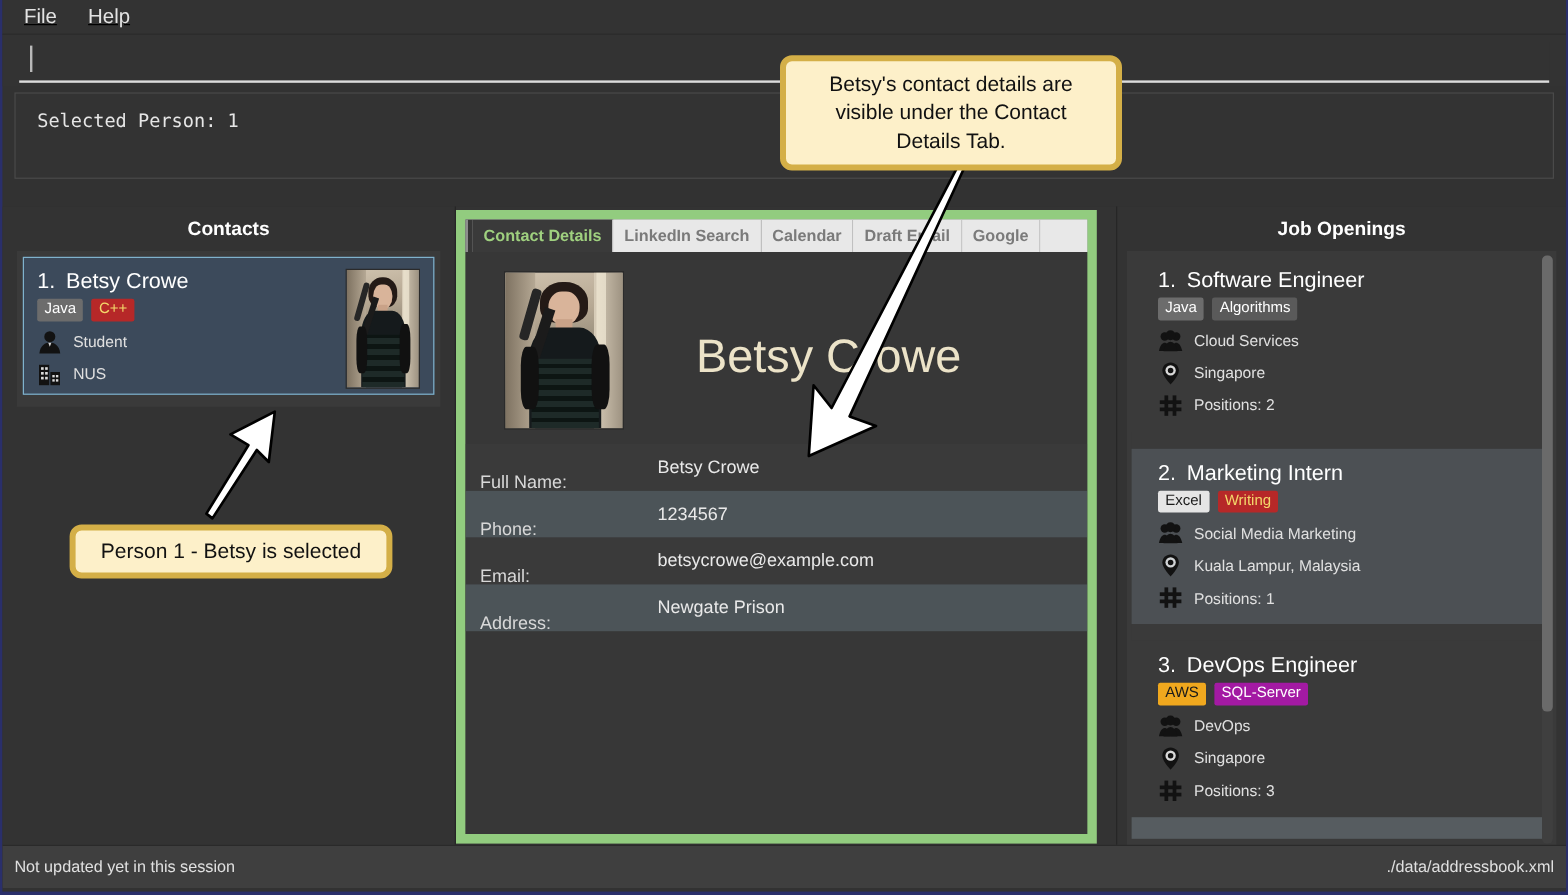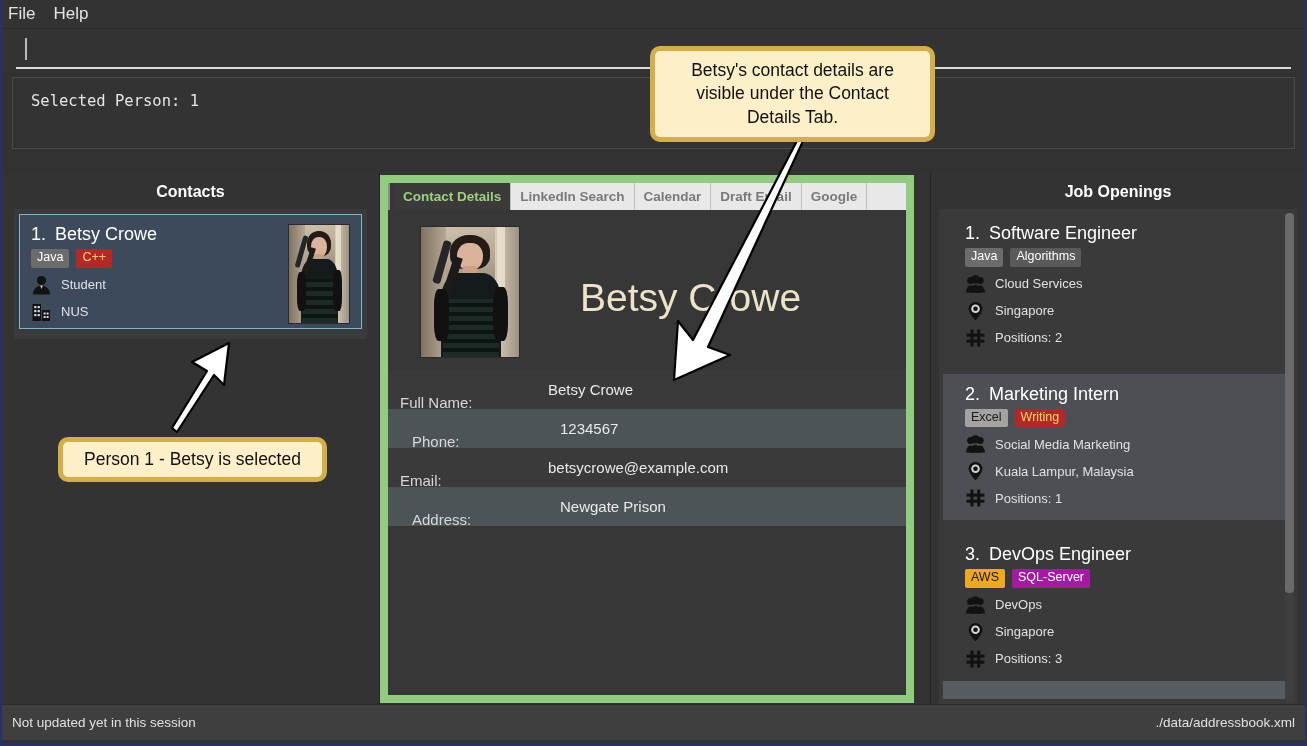--- a/index.html
+++ b/index.html
@@ -18,23 +18,24 @@
     border-bottom: 3px solid #2a2f6b;
     overflow: hidden;
   }
 
   
   .menubar {
     height: 29px;
     background: #333333;
     display: flex;
     align-items: center;
-    padding-left: 2px;
-    gap: 10px;
+    padding-left: 14px;
+    gap: 18px;
     border-bottom: 1px solid #2b2b2b;
+    text-decoration: underline;
   }
   .menu-item {
     color: #e3e3e3;
     font-size: 17px;
     padding: 2px 4px;
     cursor: default;
   }
 
   
   .searchwrap {
@@ -233,21 +234,21 @@
     white-space: nowrap;
   }
   .field-table { margin: 0; }
   .field-row {
     display: flex;
     height: 39px;
     align-items: center;
     font-size: 15px;
   }
   .field-row.odd  { background: #3a3a3a; }
-  .field-row.even { background: #4c5458; padding-left: 12px; }
+  .field-row.even { background: #4c5458; }
   .field-label {
     width: 160px;
     padding-left: 12px;
     color: #d8d8d8;
     margin-top: 26px;
   }
   .field-value { color: #e9e9e9; }
 
   
   .joblist {
@@ -512,21 +513,21 @@
           </div>
         </div>
 
         <div class="job-spacer"></div>
 
         <div class="job-card alt">
           <div class="job-title">
             <span class="idx">2.</span><span>Marketing Intern</span>
           </div>
           <div class="tagrow">
-            <span class="tag" style="background:#a3a3a3;color:#1a1a1a;">Excel</span>
+            <span class="tag" style="background:#e5e5e5;color:#1a1a1a;">Excel</span>
             <span class="tag" style="background:#b62828;color:#f3d76a;">Writing</span>
           </div>
           <div class="detail-row">
             <span class="gicon">
               <svg width="21" height="20" viewBox="0 0 21 20">
                 <circle cx="5.6" cy="6.4" r="3.5" fill="#121212"></circle>
                 <circle cx="15.2" cy="6.4" r="3.5" fill="#121212"></circle>
                 <circle cx="10.4" cy="5.4" r="4.1" fill="#121212"></circle>
                 <path d="M0.8 18.5 C1.6 13.4 4 11.6 5.6 11.6 C7.2 11.6 9.6 13.4 10.4 18.5 Z" fill="#121212"></path>
                 <path d="M10.6 18.5 C11.4 13.4 13.6 11.6 15.2 11.6 C16.8 11.6 19.2 13.4 20.2 18.5 Z" fill="#121212"></path>

